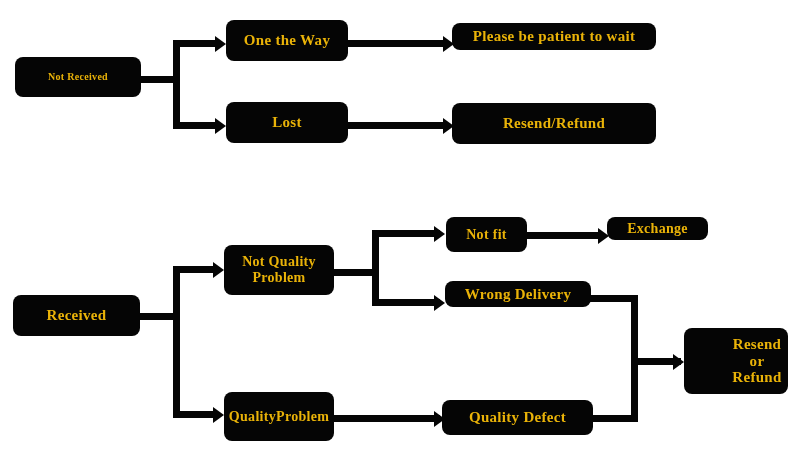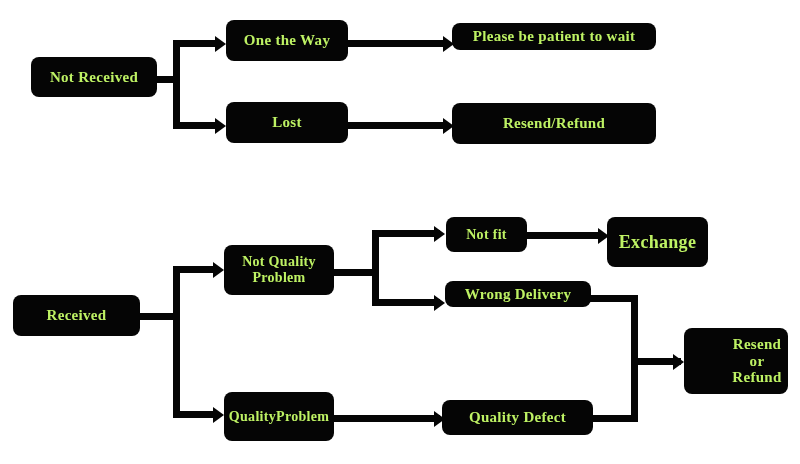--- a/index.html
+++ b/index.html
@@ -11,21 +11,21 @@
     position: relative;
     width: 800px;
     height: 464px;
     background: #ffffff;
     overflow: hidden;
     font-family: "Liberation Serif", "DejaVu Serif", serif;
   }
   .node {
     position: absolute;
     background: #050505;
-    color: #bef264;
+    color: #eab308;
     border-radius: 8px;
     display: flex;
     align-items: center;
     justify-content: center;
     text-align: center;
     font-weight: bold;
     font-family: "Liberation Serif", "DejaVu Serif", serif;
     line-height: 1.12;
     letter-spacing: 0.3px;
     box-sizing: border-box;
@@ -61,21 +61,21 @@
   <div class="arrow" style="left:215px; top:36px;"></div>
   <div class="conn h" style="left:173px; top:122px; width:46px;"></div>
   <div class="arrow" style="left:215px; top:118px;"></div>
 
   <div class="conn h" style="left:346px; top:40px; width:101px;"></div>
   <div class="arrow" style="left:443px; top:36px;"></div>
 
   <div class="conn h" style="left:346px; top:122px; width:101px;"></div>
   <div class="arrow" style="left:443px; top:118px;"></div>
 
-  <div class="node" style="left:15px; top:57px; width:126px; height:40px; font-size:15px;margin-left:16px;">
+  <div class="node" style="left:15px; top:57px; width:126px; height:40px; font-size:10px;">
     <span>Not Received</span>
   </div>
 
   <div class="node" style="left:226px; top:20px; width:122px; height:41px; font-size:15px;">
     <span>One the Way</span>
   </div>
 
   <div class="node" style="left:226px; top:102px; width:122px; height:41px; font-size:15px;">
     <span>Lost</span>
   </div>
@@ -125,21 +125,21 @@
 
   <div class="node" style="left:224px; top:392px; width:110px; height:49px; font-size:14px; flex-direction:row;">
     <span>Quality</span>
     <span>Problem</span>
   </div>
 
   <div class="node" style="left:446px; top:217px; width:81px; height:35px; font-size:14px;">
     <span>Not fit</span>
   </div>
 
-  <div class="node" style="left:607px; top:217px; width:101px; height:50px; font-size:18px;text-align:center;">
+  <div class="node" style="left:607px; top:217px; width:101px; height:23px; font-size:14px;text-align:center;">
     <span>Exchange</span>
   </div>
 
   <div class="node" style="left:445px; top:281px; width:146px; height:26px; font-size:15px;">
     <span>Wrong Delivery</span>
   </div>
 
   <div class="node" style="left:442px; top:400px; width:151px; height:35px; font-size:15px;font-family:Liberation Serif, serif;">
     <span>Quality Defect</span>
   </div>

